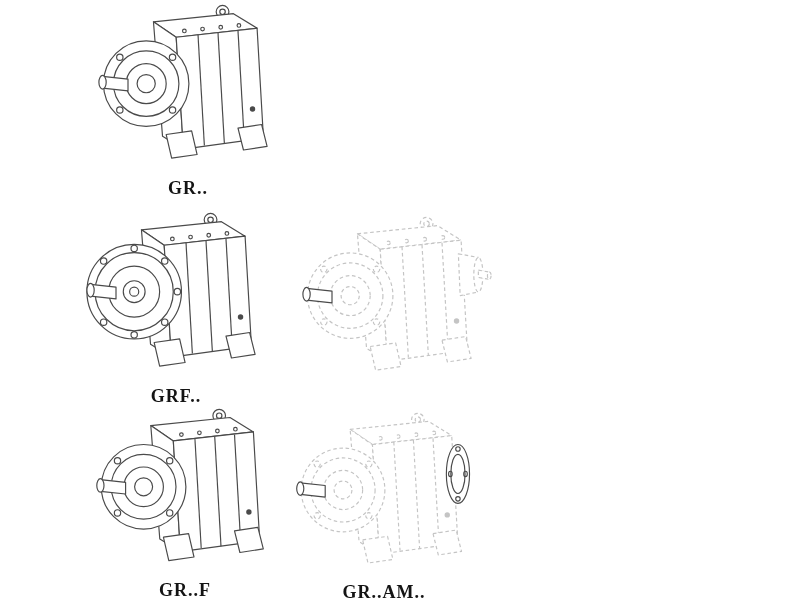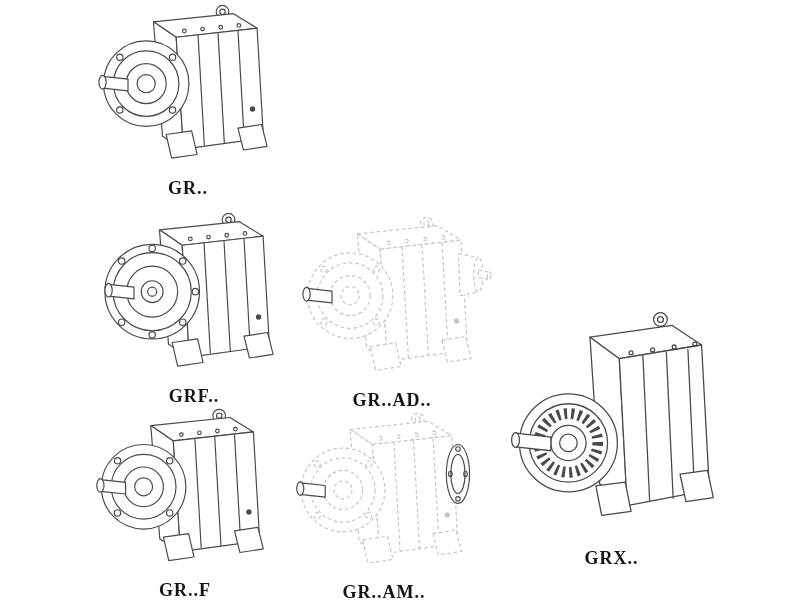--- a/index.html
+++ b/index.html
@@ -160,41 +160,40 @@
     <svg class="draw" viewBox="0 0 220 190">
       <use href="#sym-body"></use>
         <use href="#sym-bearing"></use>
         <use href="#sym-shaft"></use>
     </svg>
     <figcaption class="fig-label">GR..</figcaption>
   </figure>
 
 
 
-  <figure class="fig" style="left:94px; top:208px; width:200px; height:202px">
+  <figure class="fig" style="left:76px; top:208px; width:200px; height:202px">
     <svg class="draw" viewBox="0 0 220 190">
       <use href="#sym-body"></use>
         <use href="#sym-flange"></use>
         <use href="#sym-shaft"></use>
     </svg>
     <figcaption class="fig-label">GRF..</figcaption>
   </figure>
 
   <figure class="fig" style="left:292px; top:212px; width:200px; height:200px">
     <svg viewBox="0 0 220 190">
       <g class="ghost">
           <use href="#sym-body"></use>
           <use href="#sym-bearing"></use>
           <use href="#sym-bell"></use>
         </g>
       <g class="solid">
           <use href="#sym-shaft"></use>
         </g>
     </svg>
-    <figcaption class="fig-label">GR..AD..</figcaption>
   </figure>
 
   <figure class="fig" style="left:86px; top:404px; width:198px; height:198px">
     <svg class="draw" viewBox="0 0 220 190">
       <use href="#sym-body"></use>
         <use href="#sym-bearing"></use>
         <use href="#sym-shaft"></use>
     </svg>
     <figcaption class="fig-label">GR..F</figcaption>
   </figure>
@@ -206,20 +205,14 @@
           <use href="#sym-bearing"></use>
         </g>
       <g class="solid">
           <use href="#sym-flange-right"></use>
           <use href="#sym-shaft"></use>
         </g>
     </svg>
     <figcaption class="fig-label">GR..AM..</figcaption>
   </figure>
 
-  <figure class="fig" style="left:494px; top:298px; width:235px; height:280px">
-    <svg class="draw" viewBox="0 0 240 250">
-      <use href="#sym-rx"></use>
-    </svg>
-    <figcaption class="fig-label">GRX..</figcaption>
-  </figure>
 
 </div>
 
 </body></html>

